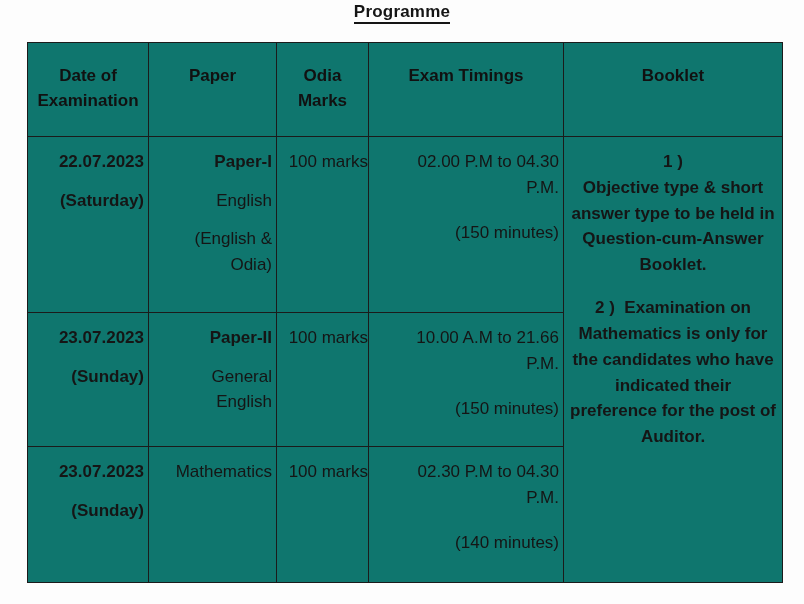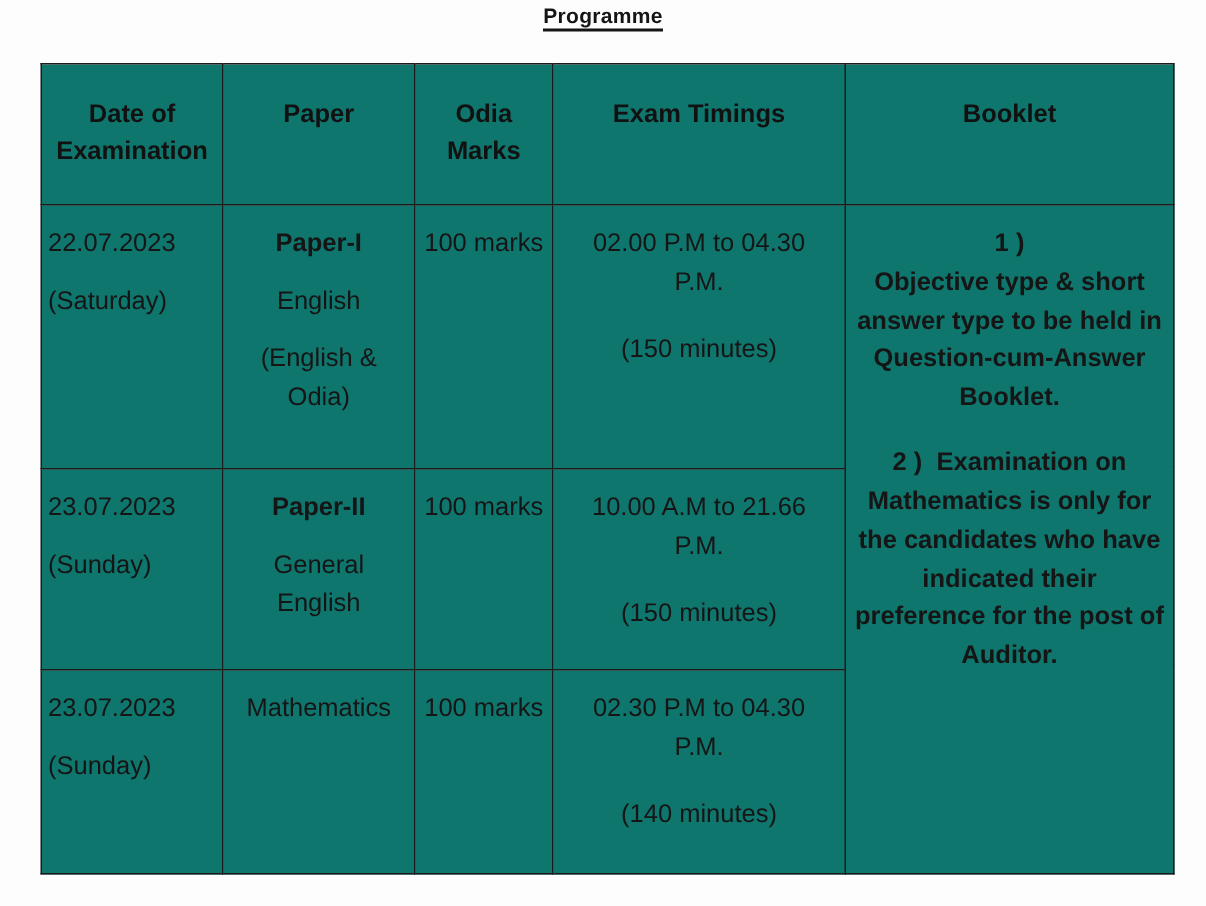--- a/index.html
+++ b/index.html
@@ -20,21 +20,21 @@
     width: 804px;
     height: 604px;
     background: #fdfdfd;
   }
   .doc-title {
     position: absolute;
     left: 0;
     top: 2px;
     width: 804px;
     text-align: center;
-    font-size: 14px;
+    font-size: 17px;
     font-weight: bold;
     letter-spacing: 0.2px;
     color: #151515;
   }
   .doc-title span {
     border-bottom: 2px solid #151515;
     padding-bottom: 1px;
   }
 
   .prog-table {
@@ -68,27 +68,28 @@
     color: #111111;
   }
   .hdr-inner {
     padding-top: 21px;
     line-height: 1.45;
     white-space: nowrap;
   }
 
   .cell-inner {
     padding: 12px 4px 10px 4px;
-    text-align: center;
+    text-align: right;
     font-size: 17px;
     line-height: 1.5;
     color: #151515;
   }
   .cell-inner.left-date {
-    text-align: left;
+    text-align: right;
+    font-weight: bold;
   }
   .line {
     display: block;
     white-space: nowrap;
   }
   .gap-sm { height: 13px; }
   .gap-md { height: 20px; }
 
   .bold { font-weight: bold; }
 

